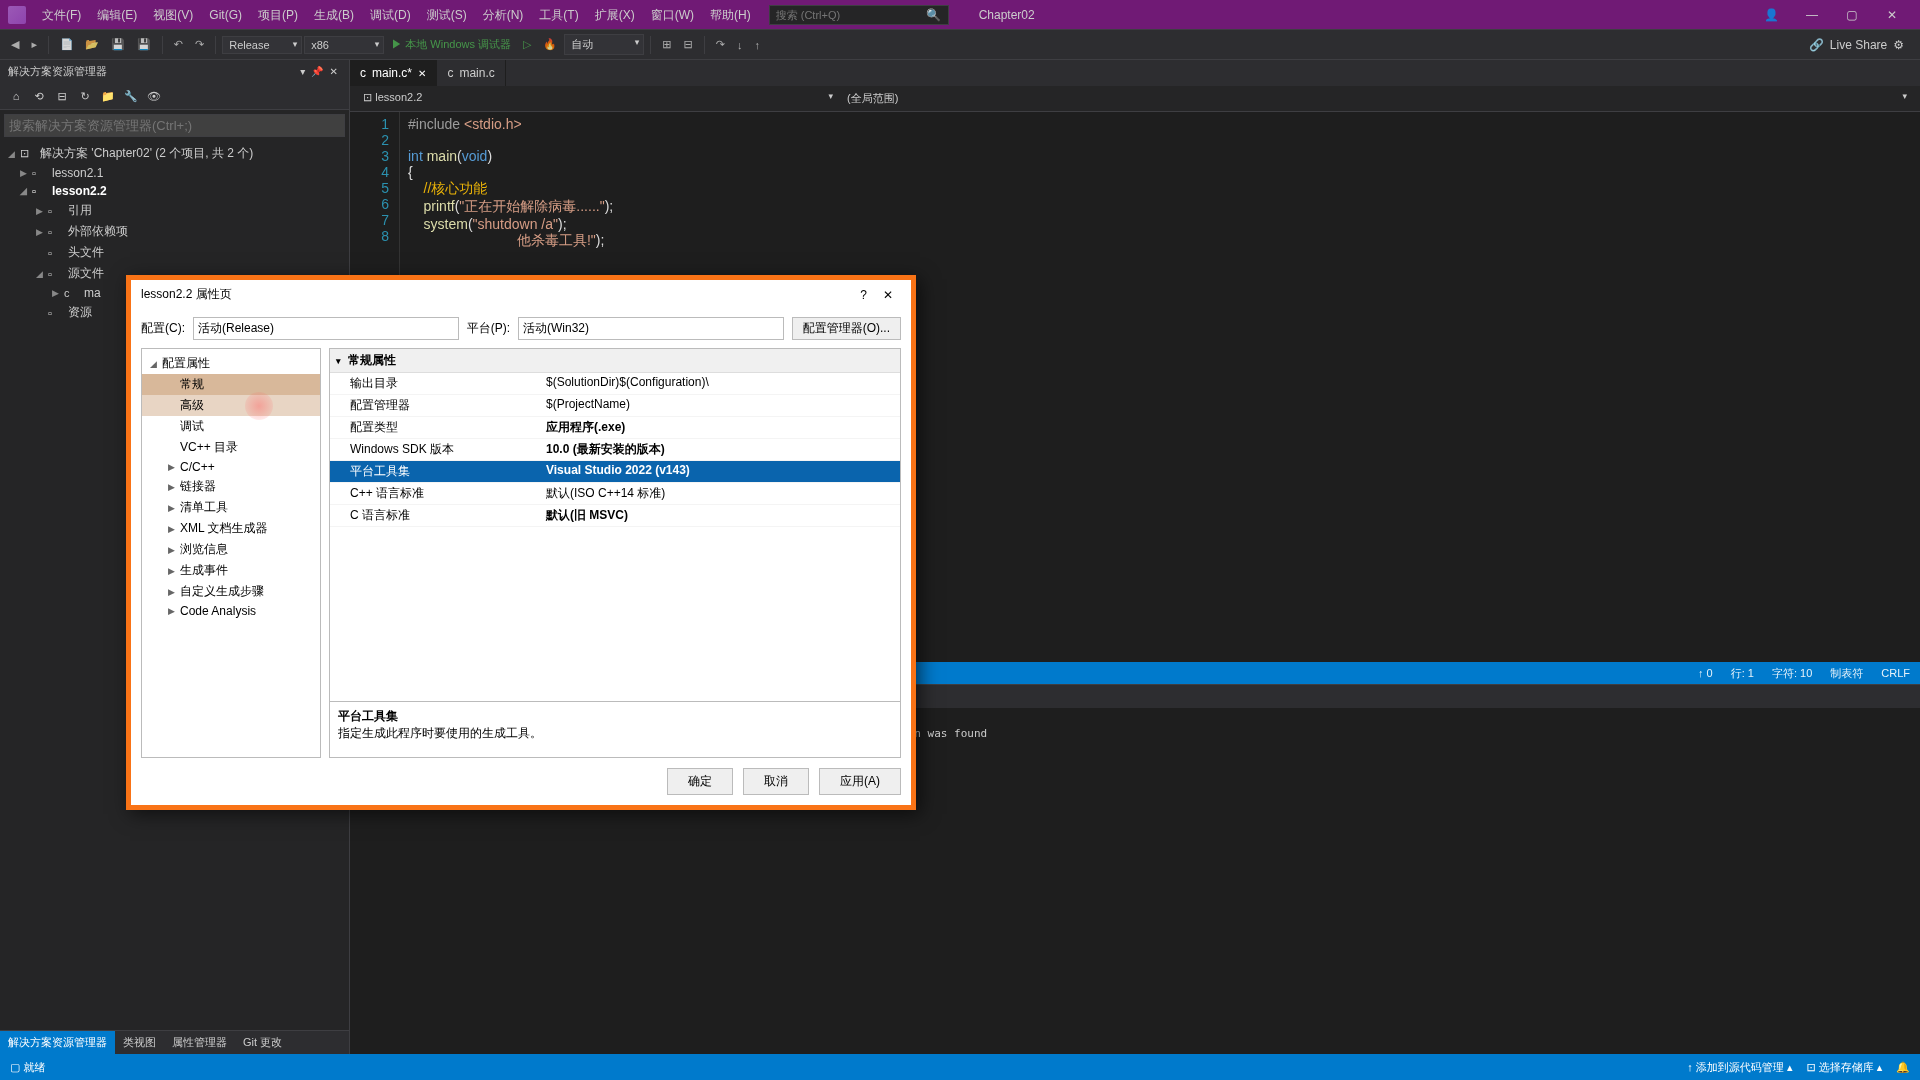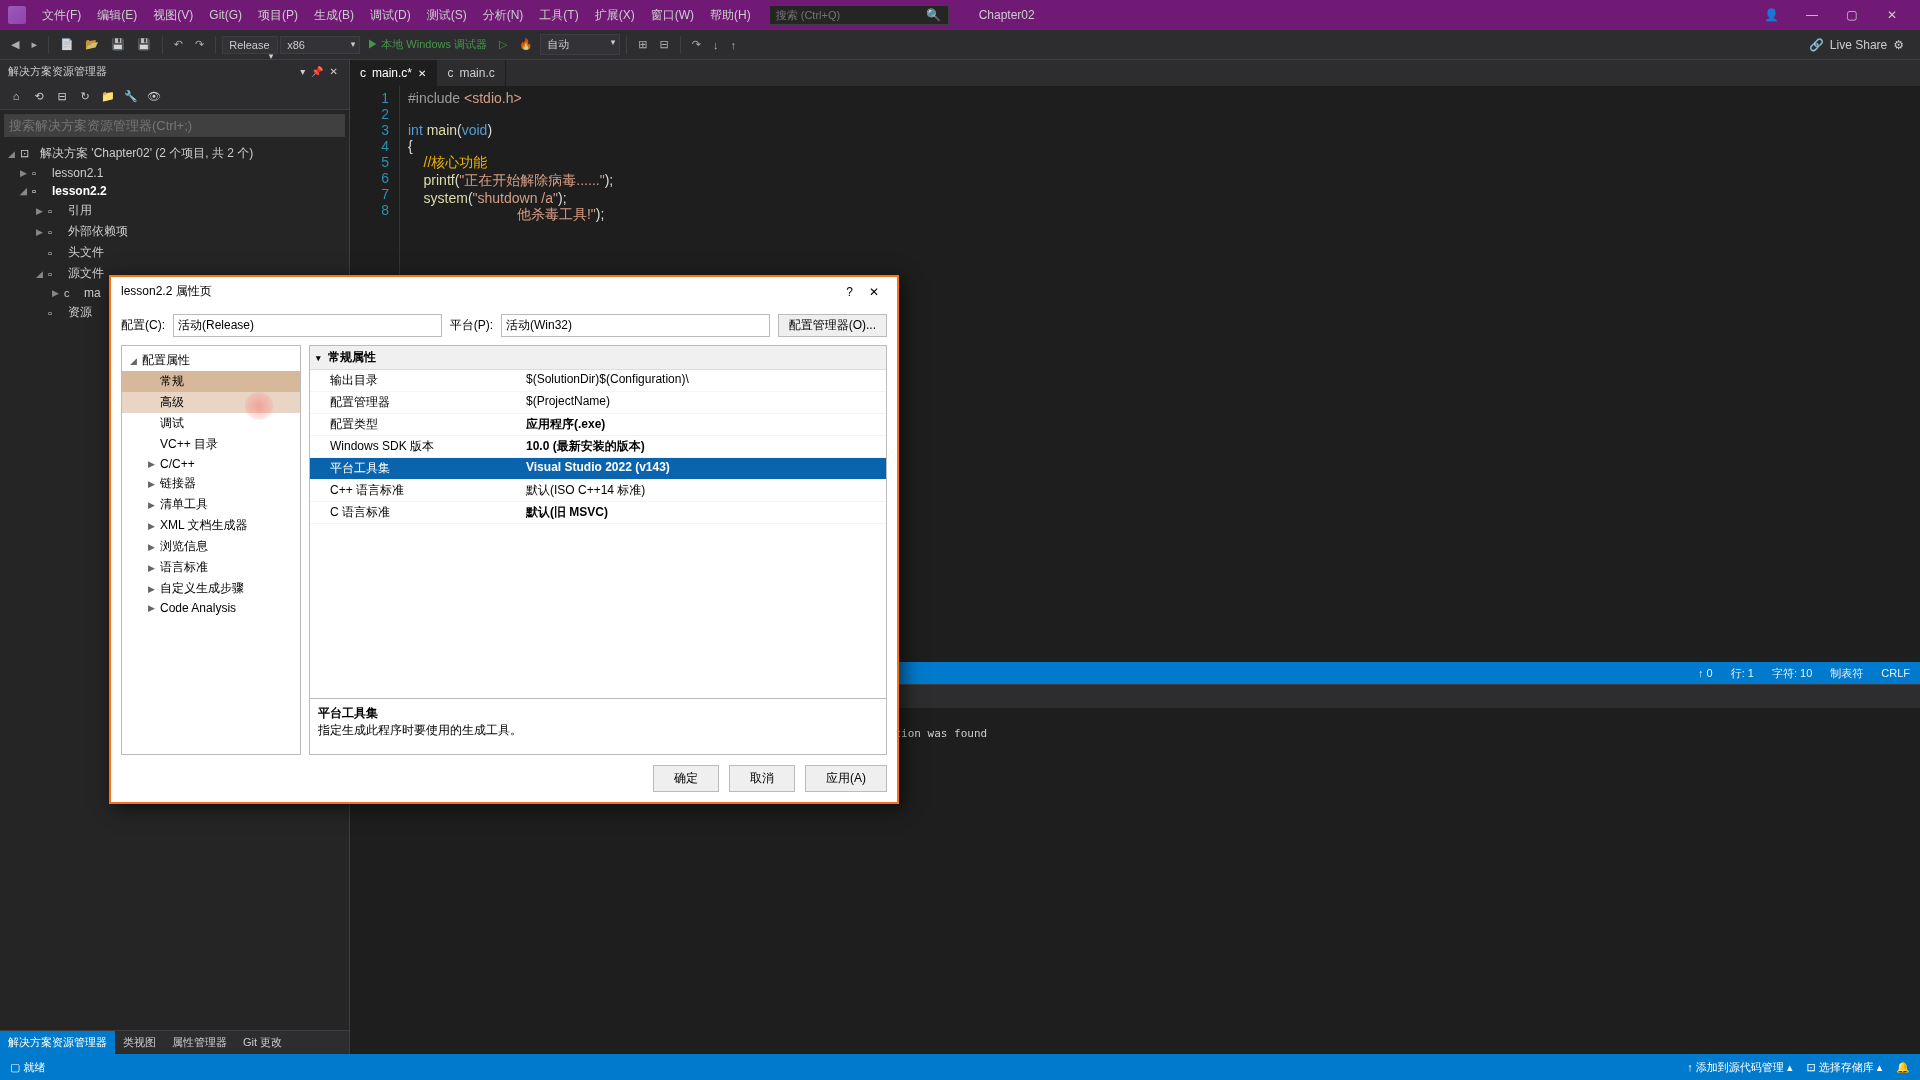--- a/index.html
+++ b/index.html
@@ -73,21 +73,21 @@
 
 
 .statusbar { height: 26px; background: #007acc; display: flex; align-items: center; padding: 0 10px; color: #fff; font-size: 11px; gap: 14px; position: absolute; bottom: 0; left: 0; right: 0; }
 .statusbar .spacer { flex: 1; }
 
 
 .editor-status { height: 22px; background: #007acc; display: flex; align-items: center; padding: 0 10px; color: #fff; font-size: 11px; gap: 18px; justify-content: flex-end; }
 .editor-status span { opacity: 0.9; }
 
 
-.dialog { position: absolute; left: 109px; top: 275px; width: 790px; background: #fff; color: #000; border: 2px solid #f97316; box-shadow: 4px 4px 18px rgba(0,0,0,0.6); font-size: 12px; }
+.dialog { position: absolute; left: 126px; top: 275px; width: 790px; background: #fff; color: #000; border: 5px solid #f97316; box-shadow: 4px 4px 18px rgba(0,0,0,0.6); font-size: 12px; }
 .dlg-title { display: flex; align-items: center; padding: 6px 10px; }
 .dlg-title .spacer { flex: 1; }
 .dlg-title .dbtn { padding: 0 8px; cursor: pointer; }
 .dlg-configrow { display: flex; align-items: center; padding: 8px 10px; gap: 8px; }
 .dlg-configrow select, .dlg-configrow .combo { flex: 1; border: 1px solid #bbb; padding: 2px 4px; font-size: 12px; background: #fff; }
 .dlg-configrow button { padding: 2px 10px; border: 1px solid #bbb; background: #efefef; cursor: pointer; font-size: 12px; }
 .dlg-body { display: flex; padding: 0 10px; gap: 8px; }
 .dlg-tree { width: 180px; border: 1px solid #bbb; padding: 4px 0; height: 410px; overflow: auto; }
 .dlg-tree .dt-item { padding: 2px 8px; cursor: pointer; display: flex; align-items: center; }
 .dlg-tree .dt-item.selected { background: #d8b89a; }
@@ -134,21 +134,21 @@
   <span class="tbtn">▸</span>
   <span class="tsep"></span>
   <span class="tbtn">📄</span>
   <span class="tbtn">📂</span>
   <span class="tbtn">💾</span>
   <span class="tbtn">💾</span>
   <span class="tsep"></span>
   <span class="tbtn">↶</span>
   <span class="tbtn">↷</span>
   <span class="tsep"></span>
-  <span class="tsel" style="width:56px">Release</span>
+  <span class="tsel" style="width:80px">Release</span>
   <span class="tsel" style="width:80px">x86</span>
   <span class="tbtn run-btn">▶ <span>本地 Windows 调试器</span></span>
   <span class="tbtn run-btn">▷</span>
   <span class="tbtn" style="color:#e74c3c">🔥</span>
   <span class="tsel" style="width:80px">自动</span>
   <span class="tsep"></span>
   <span class="tbtn">⊞</span>
   <span class="tbtn">⊟</span>
   <span class="tsep"></span>
   <span class="tbtn">↷</span>
@@ -245,20 +245,24 @@
         <div class="editor-tab active">
           <span>c</span>
           <span>main.c*</span>
           <span class="close">✕</span>
         </div>
         <div class="editor-tab">
           <span>c</span>
           <span>main.c</span>
         </div>
       </div>
+    <div class="editor-breadcrumb">
+      <span class="bc" style="max-width:480px;flex:0 0 480px">⊡ <span>lesson2.2</span></span>
+      <span class="bc">(全局范围)</span>
+    </div>
     <div class="code">
       <div class="gutter" id="gutter-host">
           <div>1</div>
           <div>2</div>
           <div>3</div>
           <div>4</div>
           <div>5</div>
           <div>6</div>
           <div>7</div>
           <div>8</div>
@@ -349,21 +353,21 @@
         <div class="dt-item dti-indent">
           <span class="dt-arrow">▶</span>
           <span>XML 文档生成器</span>
         </div>
         <div class="dt-item dti-indent">
           <span class="dt-arrow">▶</span>
           <span>浏览信息</span>
         </div>
         <div class="dt-item dti-indent">
           <span class="dt-arrow">▶</span>
-          <span>语言标准</span>
+          <span>生成事件</span>
         </div>
         <div class="dt-item dti-indent">
           <span class="dt-arrow">▶</span>
           <span>自定义生成步骤</span>
         </div>
         <div class="dt-item dti-indent">
           <span class="dt-arrow">▶</span>
           <span>Code Analysis</span>
         </div>
       </div>

